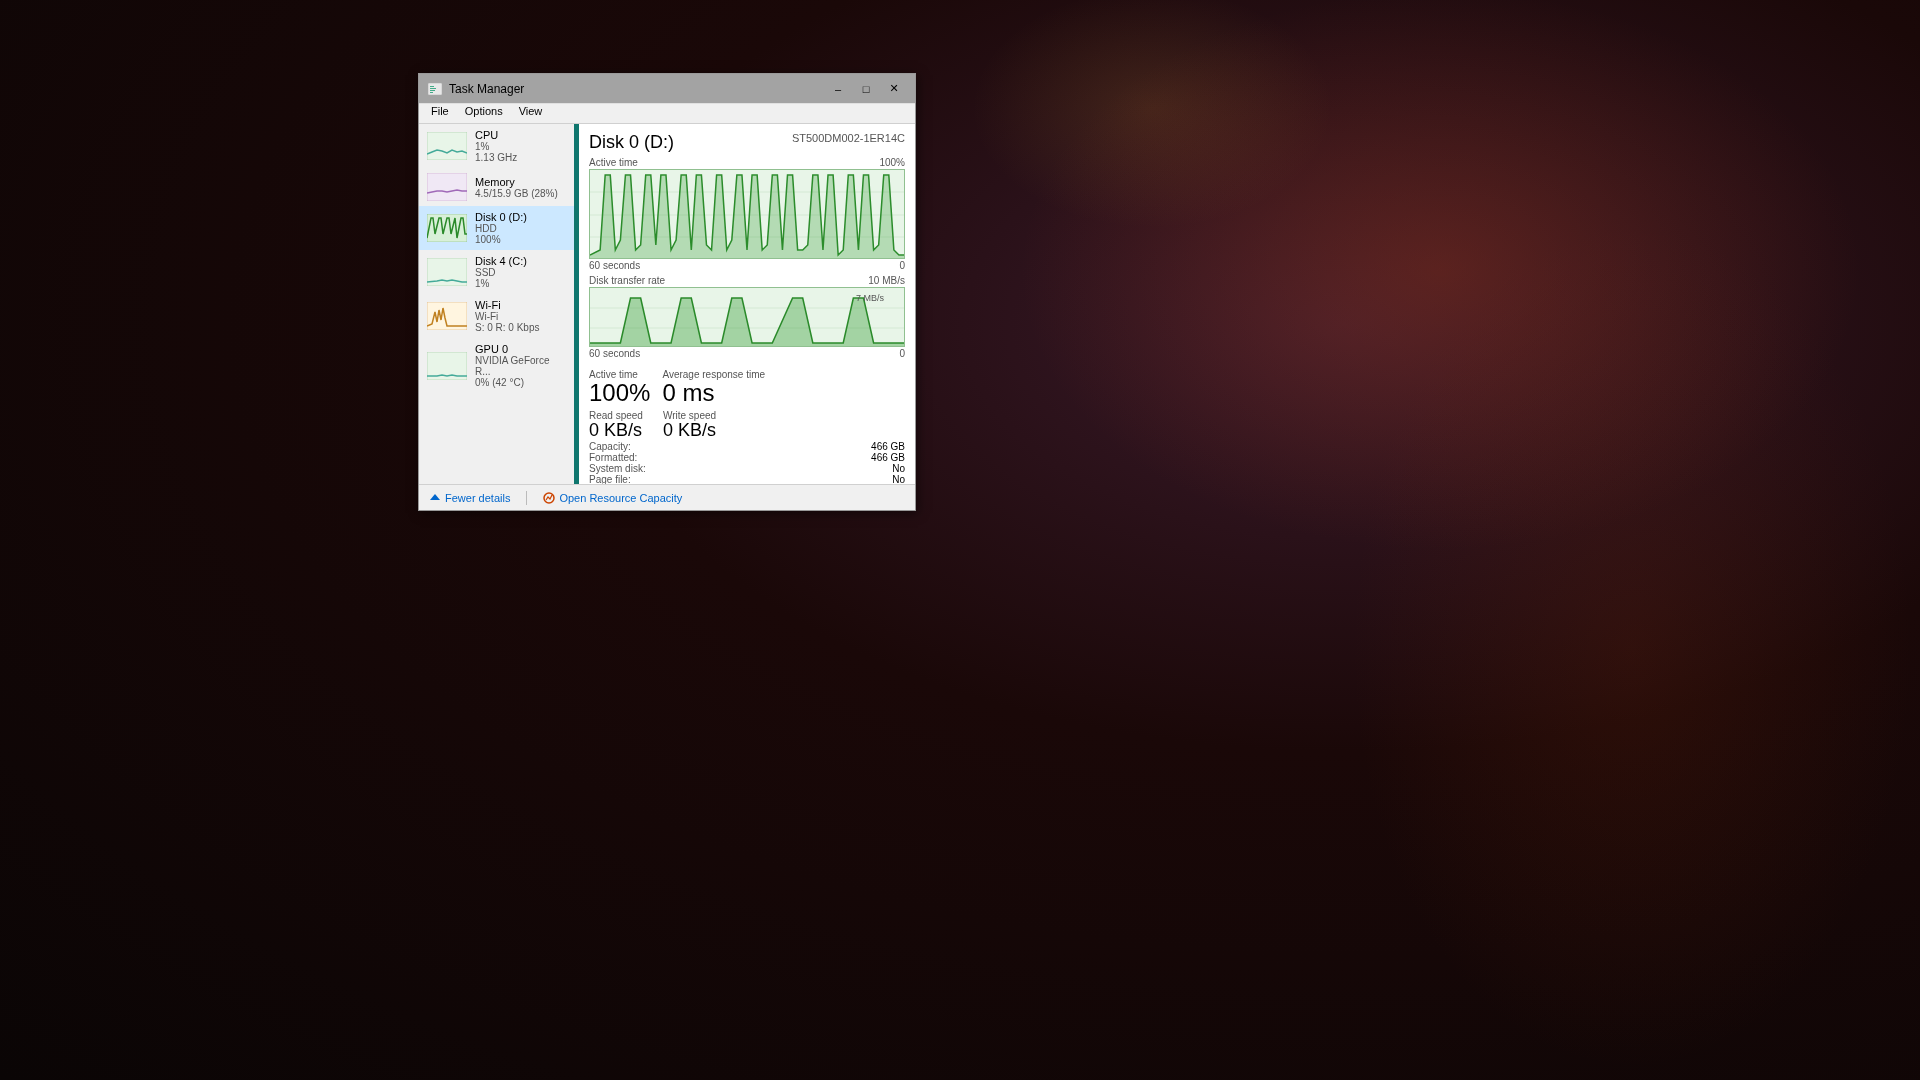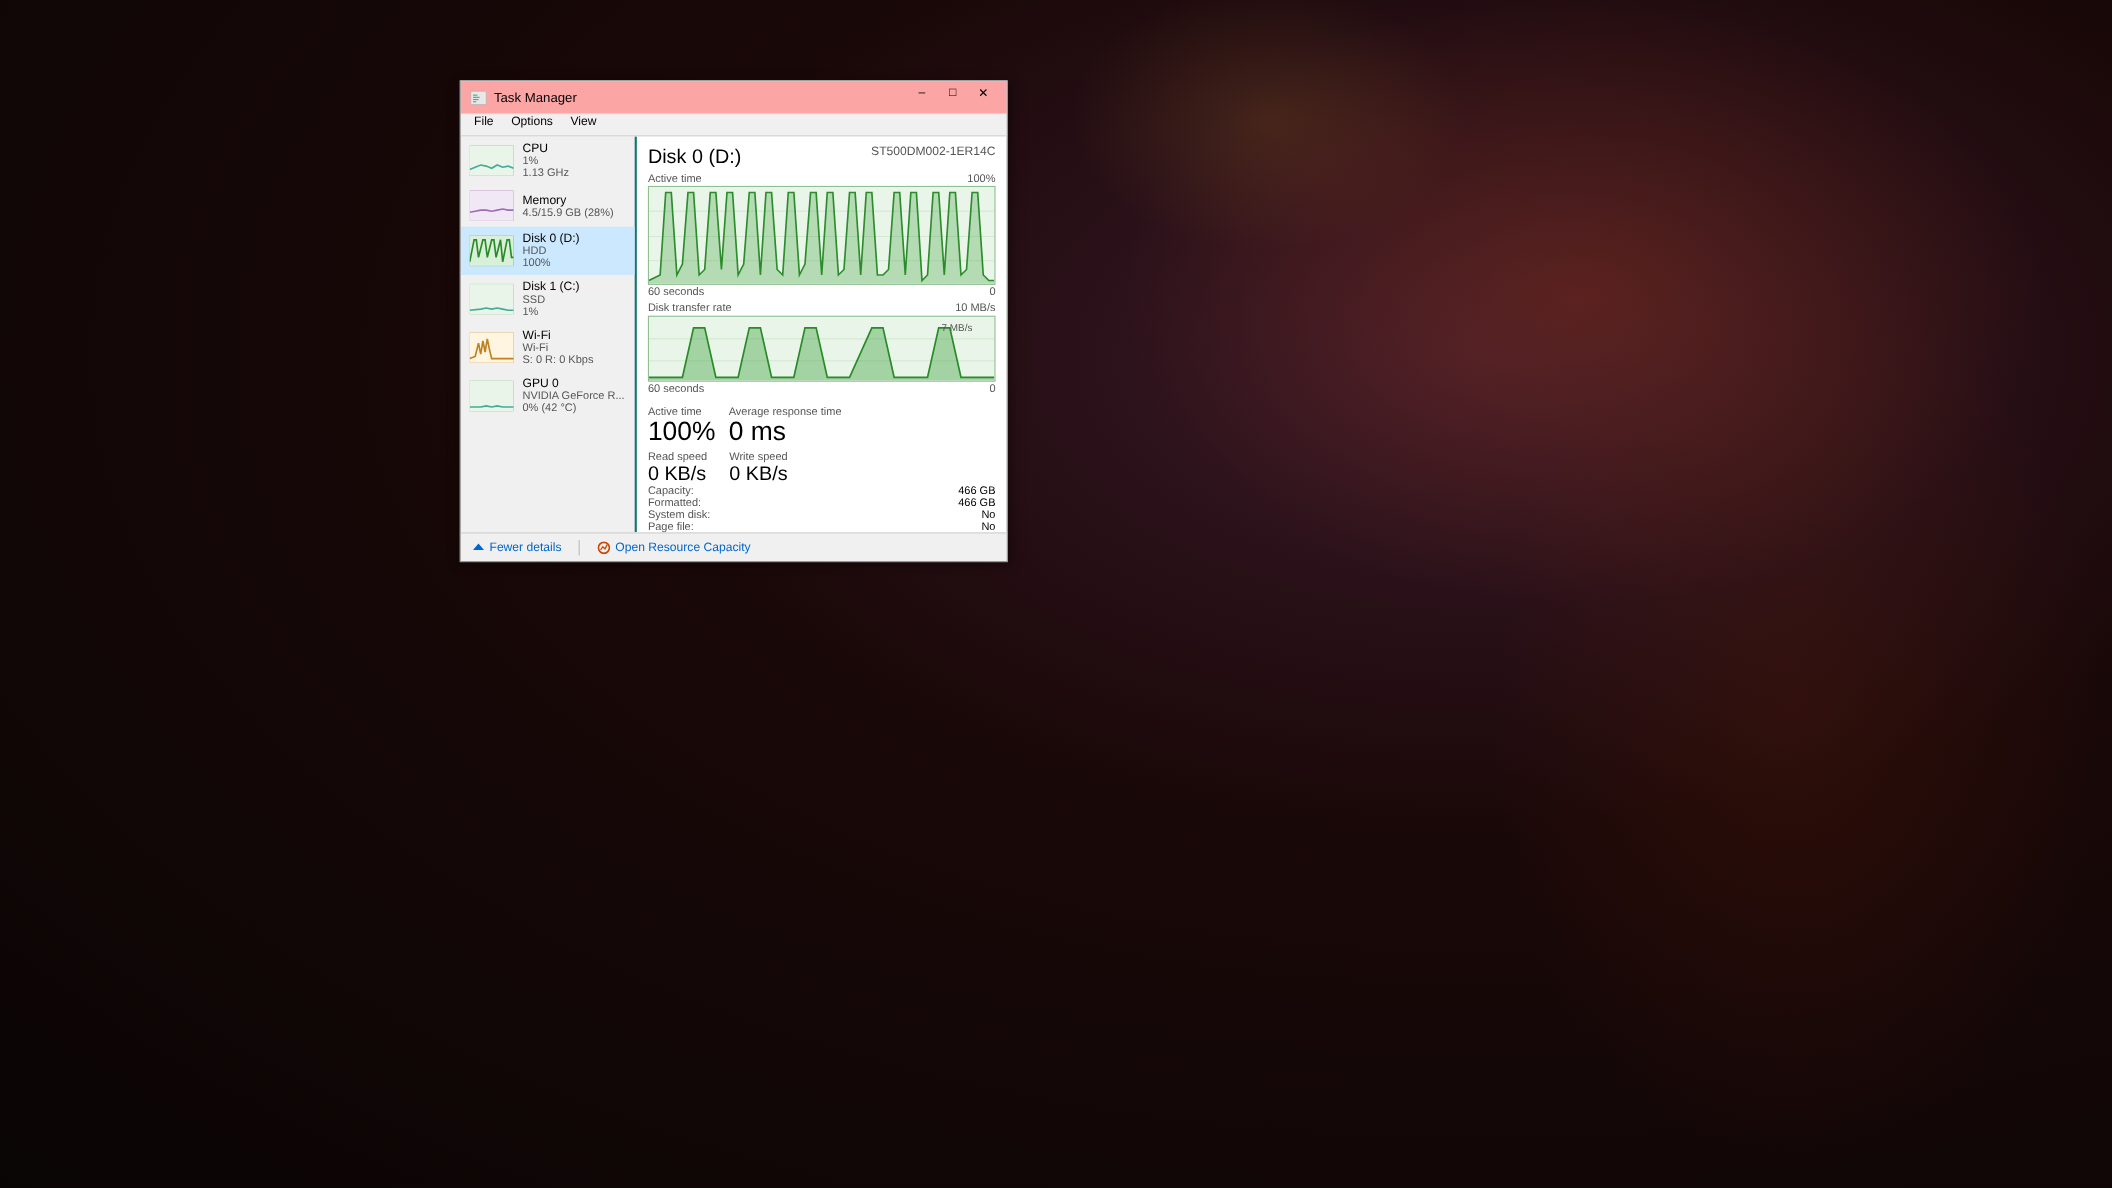--- a/index.html
+++ b/index.html
@@ -39,23 +39,24 @@
       background: #f0f0f0;
       border: 1px solid #999;
       box-shadow: 2px 2px 10px rgba(0,0,0,0.5);
       z-index: 10;
       display: flex;
       flex-direction: column;
     }
 
     
     .title-bar {
-      background: #fca5a5;
+      background: #a3a3a3;
       height: 30px;
       display: flex;
+      align-items: center;
       justify-content: space-between;
       padding: 0 8px;
       border-bottom: 1px solid #e0e0e0;
       flex-shrink: 0;
     }
     .title-bar-left {
       display: flex;
       align-items: center;
       gap: 6px;
     }
@@ -135,21 +136,21 @@
     .content {
       display: flex;
       flex: 1;
       overflow: hidden;
     }
 
     
     .sidebar {
       width: 160px;
       background: #f0f0f0;
-      border-right: 2px solid #0f766e;
+      border-right: 5px solid #0f766e;
       overflow-y: auto;
       flex-shrink: 0;
     }
     .sidebar-item {
       display: flex;
       align-items: center;
       padding: 5px 8px;
       cursor: pointer;
       gap: 8px;
     }
@@ -356,21 +357,21 @@
           <span class="sidebar-sub">100%</span>
         </div>
       </div>
 
       <div class="sidebar-item">
         <svg class="sidebar-mini-chart" viewBox="0 0 40 28">
           <rect width="40" height="28" fill="#e8f5e8" stroke="#90c090" stroke-width="0.5"></rect>
           <polyline points="0,24 10,23 15,22 20,23 25,22 30,23 35,24 40,24" fill="none" stroke="#4a9" stroke-width="1.5"></polyline>
         </svg>
         <div class="sidebar-info">
-          <span class="sidebar-name">Disk 1 (C:)</span>
+          <span class="sidebar-name">Disk 4 (C:)</span>
           <span class="sidebar-sub">SSD</span>
           <span class="sidebar-sub">1%</span>
         </div>
       </div>
 
       <div class="sidebar-item">
         <svg class="sidebar-mini-chart" viewBox="0 0 40 28">
           <rect width="40" height="28" fill="#fff5e0" stroke="#d0a060" stroke-width="0.5"></rect>
           <polyline points="0,24 5,22 8,10 10,20 12,8 14,18 16,6 18,16 20,24 25,24 30,24 35,24 40,24" fill="none" stroke="#c08020" stroke-width="1.5"></polyline>
         </svg>

